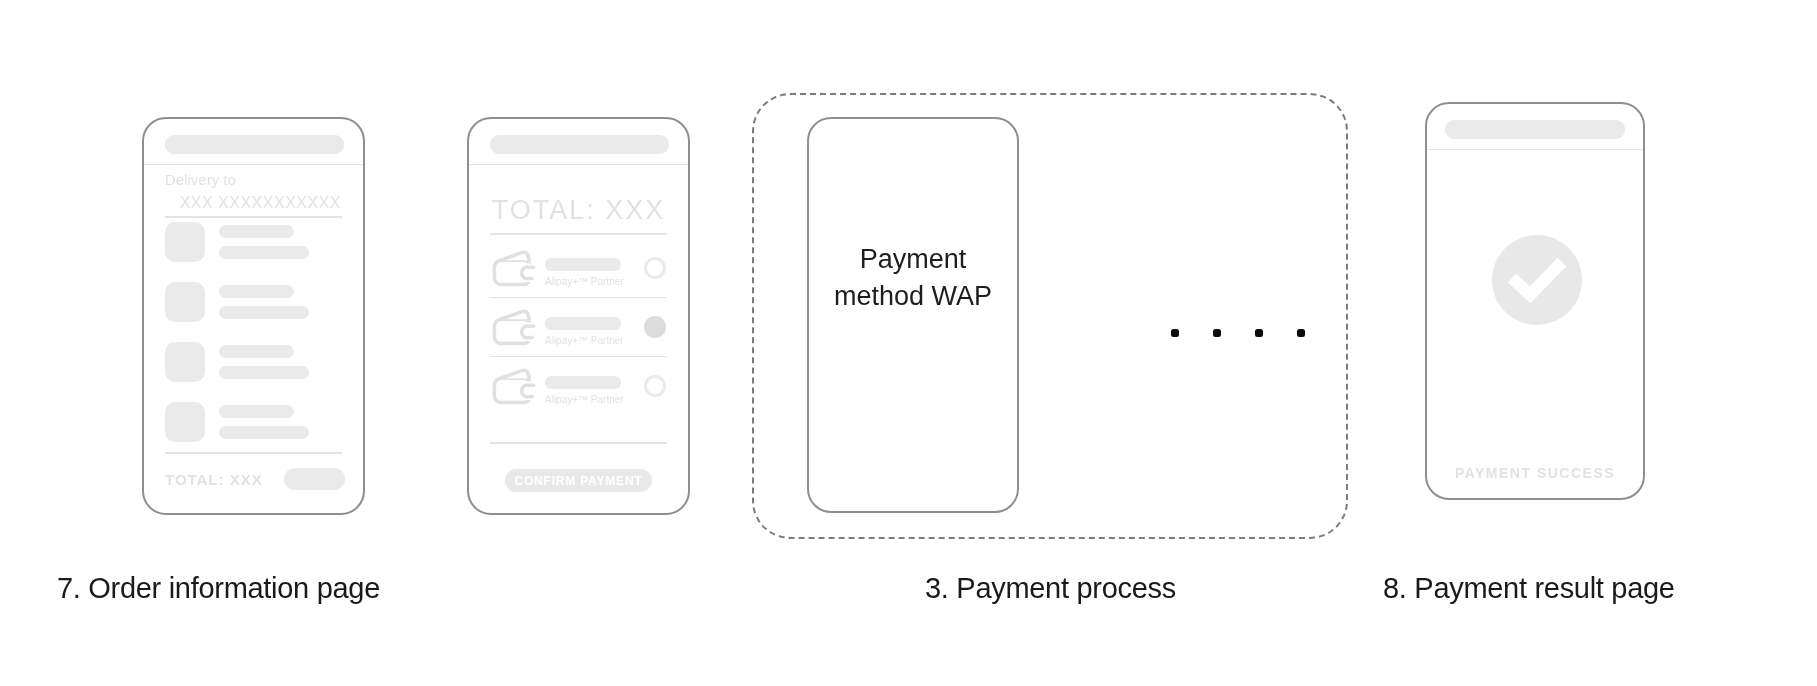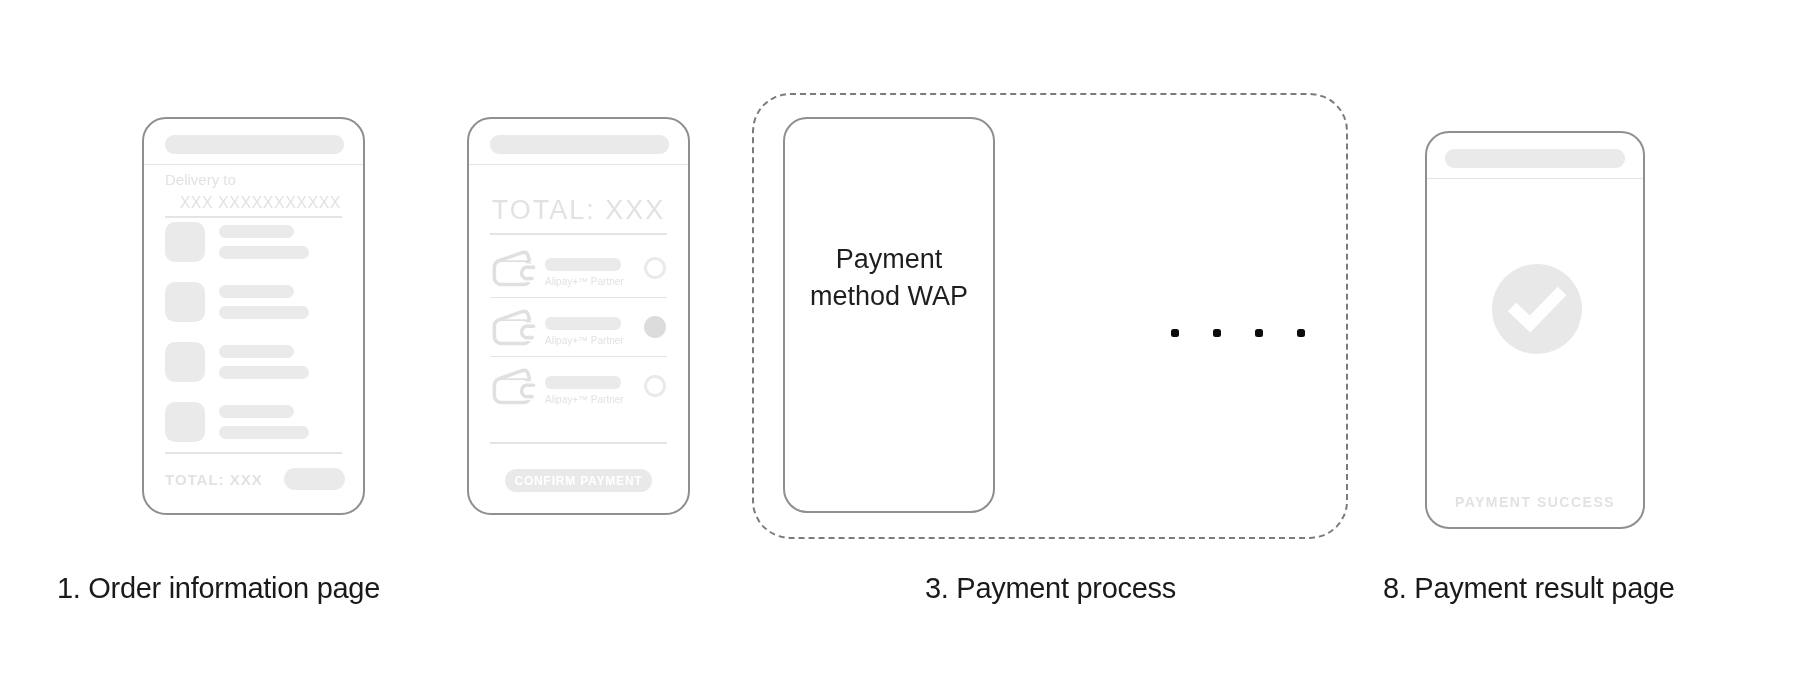--- a/index.html
+++ b/index.html
@@ -44,21 +44,21 @@
   .m-bar{width:76px;height:13px;border-radius:6px;background:var(--fill);}
   .partner{margin-top:5px;font-size:10px;color:var(--ph-text);}
   .radio{flex:none;width:16px;height:16px;border-radius:50%;border:3px solid var(--fill);margin-right:1px;background:#fff;}
   .radio.sel{background:var(--radio-fill);border-color:var(--radio-fill);}
   .confirm-btn{
     position:absolute;left:36px;top:350px;width:147px;height:23px;border-radius:12px;
     background:var(--btn-fill);color:var(--btn-text);font-size:12px;font-weight:bold;letter-spacing:.8px;
     display:flex;align-items:center;justify-content:center;
   }
   
-  .phone.wap{display:flex;justify-content:center;}
+  .phone.wap{display:flex;justify-content:center;margin-left:24px;}
   .wap-label{margin-top:122px;width:170px;text-align:center;font-size:27px;line-height:37px;color:#1e1e1e;}
   
   .dots{position:absolute;left:1171px;top:329px;display:flex;gap:34px;}
   .dot{width:8px;height:8px;border-radius:2.5px;background:var(--dot);}
   
   .check-wrap{position:absolute;left:65px;top:131px;width:90px;height:90px;}
   .success-label{position:absolute;left:0;right:0;top:361px;text-align:center;font-size:14px;font-weight:600;letter-spacing:1.5px;}
   
   .caption{position:absolute;top:572px;font-size:29px;color:var(--caption-text);letter-spacing:-.3px;white-space:nowrap;}
 </style>
@@ -164,28 +164,28 @@
   <div class="phone wap" style="left:783px;top:117px;width:212px;height:396px;">
     <div class="wap-label">Payment method WAP</div>
   </div>
   <div class="dots">
       <div class="dot"></div>
       <div class="dot"></div>
       <div class="dot"></div>
       <div class="dot"></div>
     </div>
 
-  <div class="phone" style="left:1425px;top:131px;width:220px;height:398px;">
+  <div class="phone" style="left:1425px;top:102px;width:220px;height:398px;">
     <div class="pill" style="left:18px;top:16px;width:180px;height:19px;"></div>
     <div class="hdiv" style="top:45px;"></div>
     <div class="check-wrap">
       <svg viewBox="0 0 90 90" width="90" height="90">
         <circle cx="45" cy="45" r="45" fill="var(--check-circle)"></circle>
         <path d="M 20 43 L 38 60 L 70 27" fill="none" stroke="#fff" stroke-width="12"></path>
       </svg>
     </div>
     <div class="success-label ph-text">PAYMENT SUCCESS</div>
   </div>
 
-  <div class="caption" style="left:57px;">1. Order information page</div>
+  <div class="caption" style="left:57px;">7. Order information page</div>
   <div class="caption" style="left:925px;">3. Payment process</div>
   <div class="caption" style="left:1383px;">8. Payment result page</div>
 </div>
 
 </body></html>

